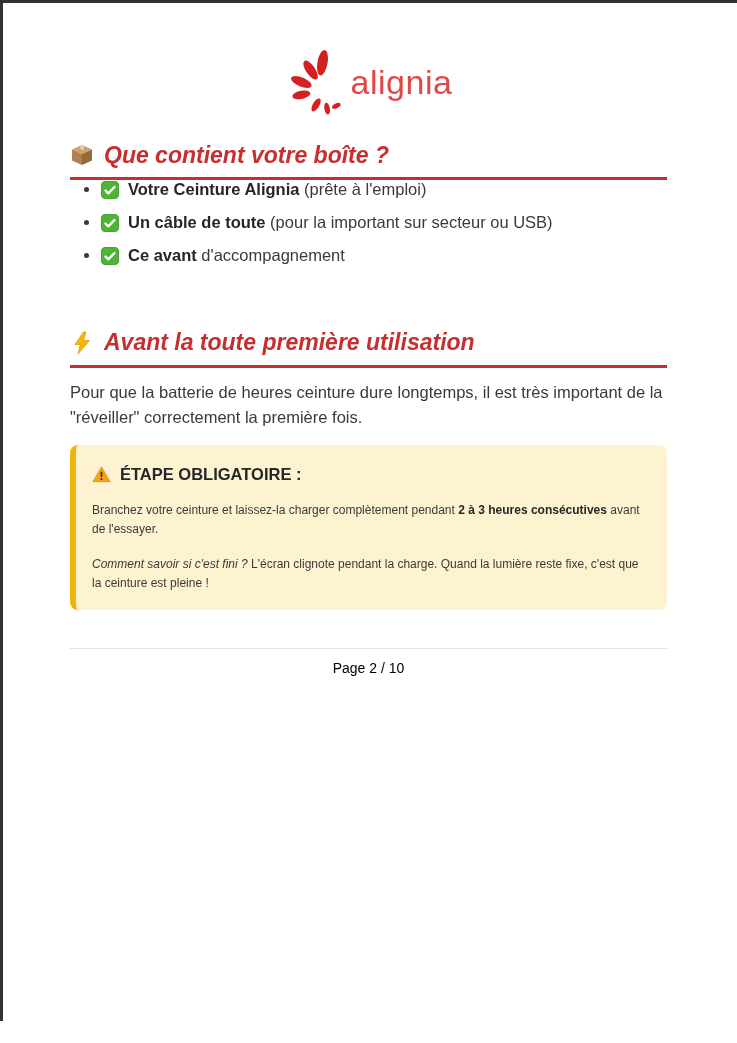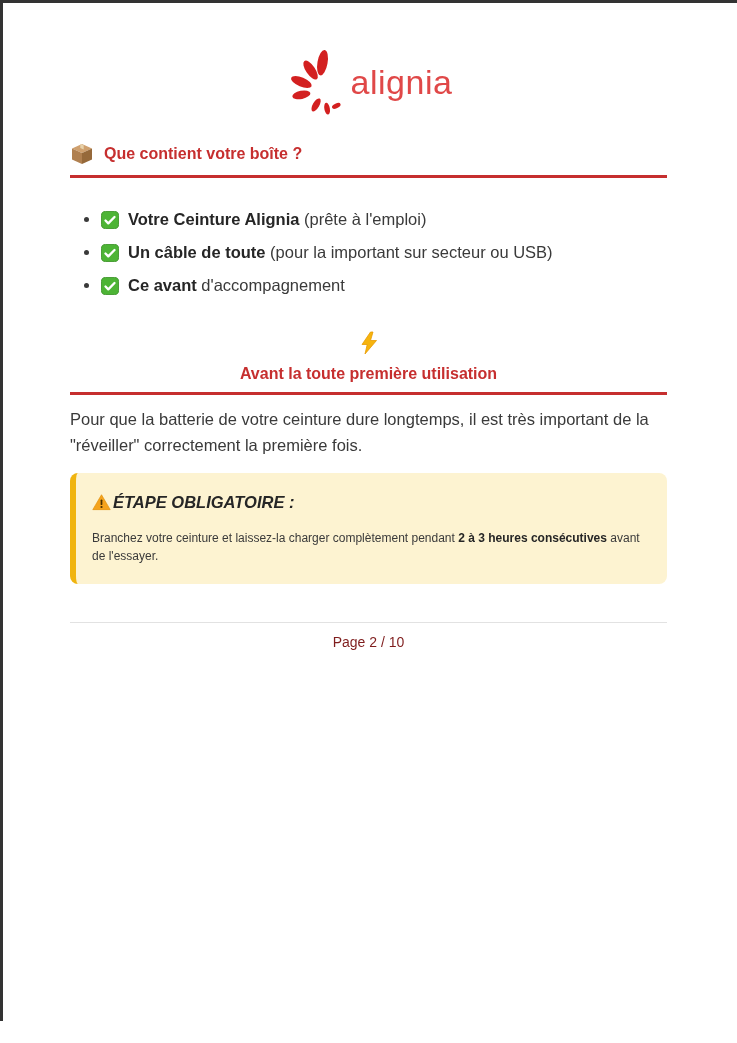--- a/index.html
+++ b/index.html
@@ -25,56 +25,56 @@
     color: #e04848; margin-left: 2px; line-height: 1;
   }
 
   
   .section-heading {
     display: flex; align-items: center; gap: 10px;
     border-bottom: 3px solid #c62f2f;
     padding-bottom: 9px;
   }
   .section-heading .h-text {
-    color: #c62f2f; font-weight: bold; font-size: 16px; line-height: 1.15;
+    color: #c62f2f; font-weight: bold; font-size: 23px; line-height: 1.15; font-style: italic;
   }
   .heading-icon { width: 24px; height: 24px; flex: 0 0 auto; display: inline-flex; }
 
   #box-section-heading { margin-top: 26px; }
-  #first-use-heading   { margin-top: 36px; flex-direction: column; }
+  #first-use-heading   { margin-top: 64px; }
 
   
-  .checklist { margin-top: 32px; padding-left: 14px; }
+  .checklist { margin-top: 0; padding-left: 14px; }
   .check-item { display: flex; align-items: center; gap: 9px; margin-bottom: 14px; font-size: 16.5px; }
   .bullet-dot { width: 5px; height: 5px; border-radius: 50%; background: #3a3a3a; flex: 0 0 auto; margin-right: 3px; }
   .check-badge { width: 18px; height: 18px; flex: 0 0 auto; display: inline-flex; }
   .item-bold { font-weight: bold; color: #262626; }
   .item-rest { color: #3a3a3a; }
 
   
   .intro-para { margin-top: 12px; font-size: 16.5px; line-height: 1.55; color: #3a3a3a; max-width: 600px; }
 
   
   .warning-box {
     margin-top: 14px;
     background: #fdf3d1;
     border-left: 6px solid #f0b40f;
     border-radius: 8px;
     padding: 20px 22px 18px 16px;
   }
-  .warning-title-row { display: flex; align-items: center; gap: 2px; font-style: italic; }
+  .warning-title-row { display: flex; align-items: center; gap: 9px; }
   .warning-title { font-weight: bold; font-size: 16.5px; color: #262626; }
   .warning-icon-wrap { width: 19px; height: 19px; display: inline-flex; flex: 0 0 auto; }
   .warning-p { margin-top: 17px; font-size: 12px; line-height: 1.55; color: #3a3a3a; }
   .warning-p .bold { font-weight: bold; color: #262626; }
   .warning-p .italic { font-style: italic; }
 
   
   .footer-divider { margin-top: 38px; border: none; border-top: 1px solid #e2e2e2; height: 0; }
-  .page-label { text-align: center; margin-top: 11px; color: #7f1d1d; font-size: 14px; }
+  .page-label { text-align: center; margin-top: 11px; color: #000000; font-size: 14px; }
 </style>
 </head>
 <body>
 
 <div class="frame-top"></div>
 <div class="frame-left"></div>
 
 <div class="content">
 
   <div class="logo-row">
@@ -143,32 +143,33 @@
 
   <div class="section-heading" id="first-use-heading">
     <span class="heading-icon">
       <svg width="24" height="24" viewBox="0 0 24 24">
         <path d="M13.5 1 L5 13.5 h5.2 L8 23 L19.5 9.5 h-6 L16 1 Z" fill="#f6b40e" stroke="#e89a00" stroke-width="0.8" stroke-linejoin="round"></path>
       </svg>
     </span>
     <span class="h-text">Avant la toute première utilisation</span>
   </div>
 
-  <p class="intro-para">Pour que la batterie de votre ceinture dure longtemps, il est très important de la "réveiller" correctement la première fois.</p>
+  <p class="intro-para">Pour que la batterie de heures ceinture dure longtemps, il est très important de la "réveiller" correctement la première fois.</p>
 
   <div class="warning-box">
     <div class="warning-title-row">
       <span class="warning-icon-wrap">
         <svg width="19" height="19" viewBox="0 0 24 24">
           <path d="M12 2.2 L23 21 H1 Z" fill="#f5a31c" stroke="#e08c00" stroke-width="0.8" stroke-linejoin="round"></path>
           <rect x="10.9" y="8.2" width="2.2" height="7" rx="1.1" fill="#4a3000"></rect>
           <circle cx="12" cy="17.7" r="1.4" fill="#4a3000"></circle>
         </svg>
       </span>
       <span class="warning-title">ÉTAPE OBLIGATOIRE :</span>
     </div>
     <p class="warning-p"><span>Branchez votre ceinture et laissez-la charger complètement pendant </span><span class="bold">2 à 3 heures consécutives</span><span> avant de l'essayer.</span></p>
+    <p class="warning-p"><span class="italic">Comment savoir si c'est fini ? </span><span>L'écran clignote pendant la charge. Quand la lumière reste fixe, c'est que la ceinture est pleine !</span></p>
   </div>
 
   <hr class="footer-divider">
   <div class="page-label">Page 2 / 10</div>
 
 </div>
 
 </body></html>

